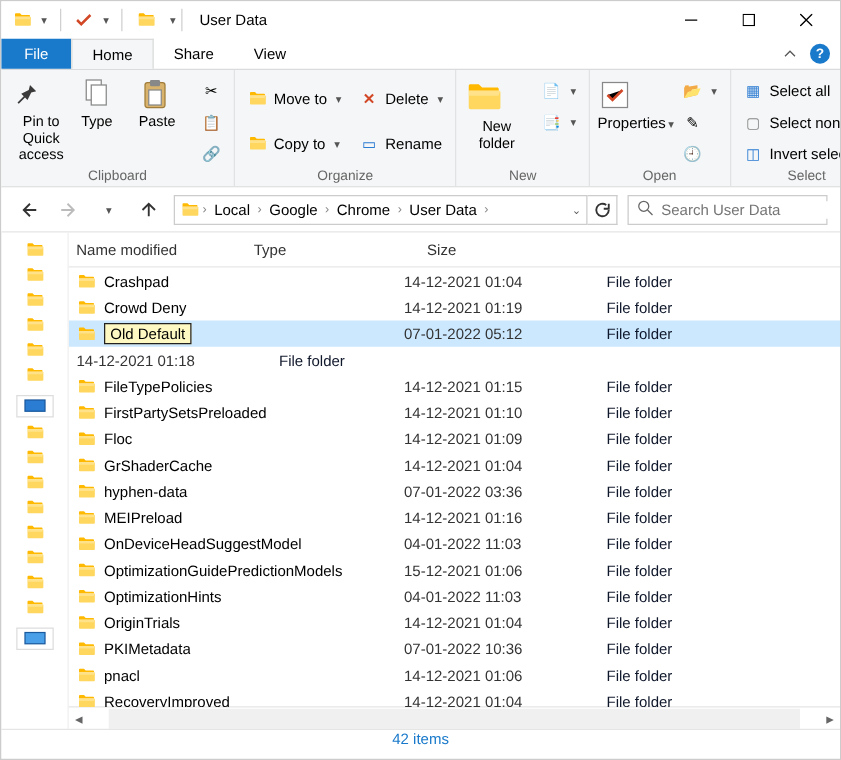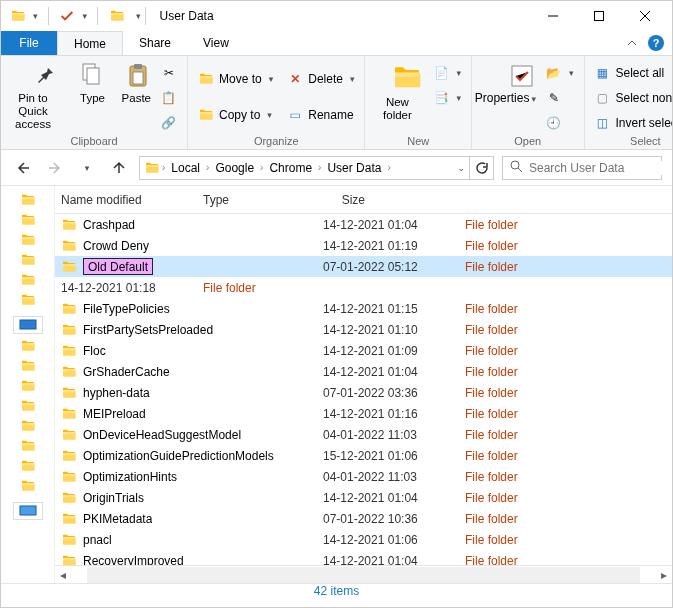--- a/index.html
+++ b/index.html
@@ -22,21 +22,21 @@
 .tabstrip .spacer { flex:1; }
 .tabstrip .collapse { width:28px; display:flex; align-items:center; justify-content:center; cursor:pointer; }
 .tabstrip .help { width:20px; display:flex; align-items:center; justify-content:center; cursor:pointer; margin-right:6px; }
 .help-badge { width:16px; height:16px; border-radius:50%; background:#1979ca; color:#fff; display:flex; align-items:center; justify-content:center; font-weight:bold; font-size:11px; }
 
 
 .ribbon { height: 94px; background: #f5f6f7; display: flex; border-bottom: 1px solid #dadbdc; }
 .group { display:flex; flex-direction:column; padding: 2px 6px 2px; border-right:1px solid #e1e2e3; }
 .group .groupbody { flex:1; display:flex; align-items:flex-start; gap:6px; }
 .group .grouplabel { text-align:center; color:#666; font-size:11px; padding-top:1px; }
-.bigbtn { width:52px; display:flex; flex-direction:column; align-items:flex-end; justify-content:flex-start; padding-top:4px; cursor:pointer; gap:2px; }
+.bigbtn { width:52px; display:flex; flex-direction:column; align-items:flex-start; justify-content:flex-start; padding-top:4px; cursor:pointer; gap:2px; }
 .bigbtn .biglabel { text-align:center; font-size:11.5px; line-height:1.15; }
 .smallcol { display:flex; flex-direction:column; gap:3px; padding-top:4px; }
 .smallbtn { height:22px; display:flex; align-items:center; gap:5px; padding:0 4px; cursor:pointer; font-size:12px; white-space:nowrap; }
 .smallbtn .ico { width:16px; display:inline-flex; justify-content:center; }
 .dd { font-size:9px; color:#555; margin-left:2px; }
 
 
 .navbar { height: 36px; border-bottom:1px solid #e5e5e5; display:flex; align-items:center; gap:8px; padding: 0 10px; background:#fff; }
 .navbtn { width:24px; height:24px; display:flex; align-items:center; justify-content:center; cursor:pointer; color:#555; }
 .navbtn.disabled { color:#bbb; }
@@ -59,24 +59,24 @@
 .colhead .col-name { flex: 0 0 262px; padding-left:4px; }
 .colhead .col-date { flex: 0 0 142px; }
 .colhead .col-type { flex: 0 0 112px; }
 .colhead .col-size { flex: 0 0 50px; text-align:right; }
 
 .list { flex:1; overflow-y:scroll; overflow-x:hidden; }
 .row { height:21px; display:flex; align-items:center; padding: 0 10px 0 6px; cursor:pointer; }
 .row.selected { background:#cce8ff; }
 .row .col-name { flex:0 0 262px; display:flex; align-items:center; gap:6px; }
 .row .col-date { flex:0 0 142px; color:#333; }
-.row .col-type { flex:0 0 112px; color:#c2410c; }
+.row .col-type { flex:0 0 112px; color:#0f172a;margin-left:20px; }
 .row .col-size { flex:0 0 50px; text-align:right; color:#333; }
 .row .label { white-space:nowrap; overflow:hidden; text-overflow:ellipsis; }
-.row .rename { border:1px solid #222; background:#f0abfc; padding:0 4px; height:17px; display:inline-flex; align-items:center;}
+.row .rename { border:1px solid #222; background:#fef9c3; padding:0 4px; height:17px; display:inline-flex; align-items:center;}
 
 .hscroll { height:18px; border-top:1px solid #e5e5e5; display:flex; align-items:center; }
 .hscroll .track { flex:1; height:16px; background:#f0f0f0; margin:0 16px; }
 .hscroll .arrow { width:16px; height:16px; display:flex; align-items:center; justify-content:center; color:#666; cursor:pointer;}
 
 
 .statusbar { height:24px; border-top:1px solid #e5e5e5; display:flex; align-items:center; padding:0 10px; gap:18px;flex-direction:column; }
 .statusbar .grow { flex:1; }
 .viewbtn { width:22px; height:18px; border:1px solid #ccc; display:flex; align-items:center; justify-content:center; cursor:pointer;}
 .viewbtn.active { background:#cce8ff; border-color:#7bb5e8; }

